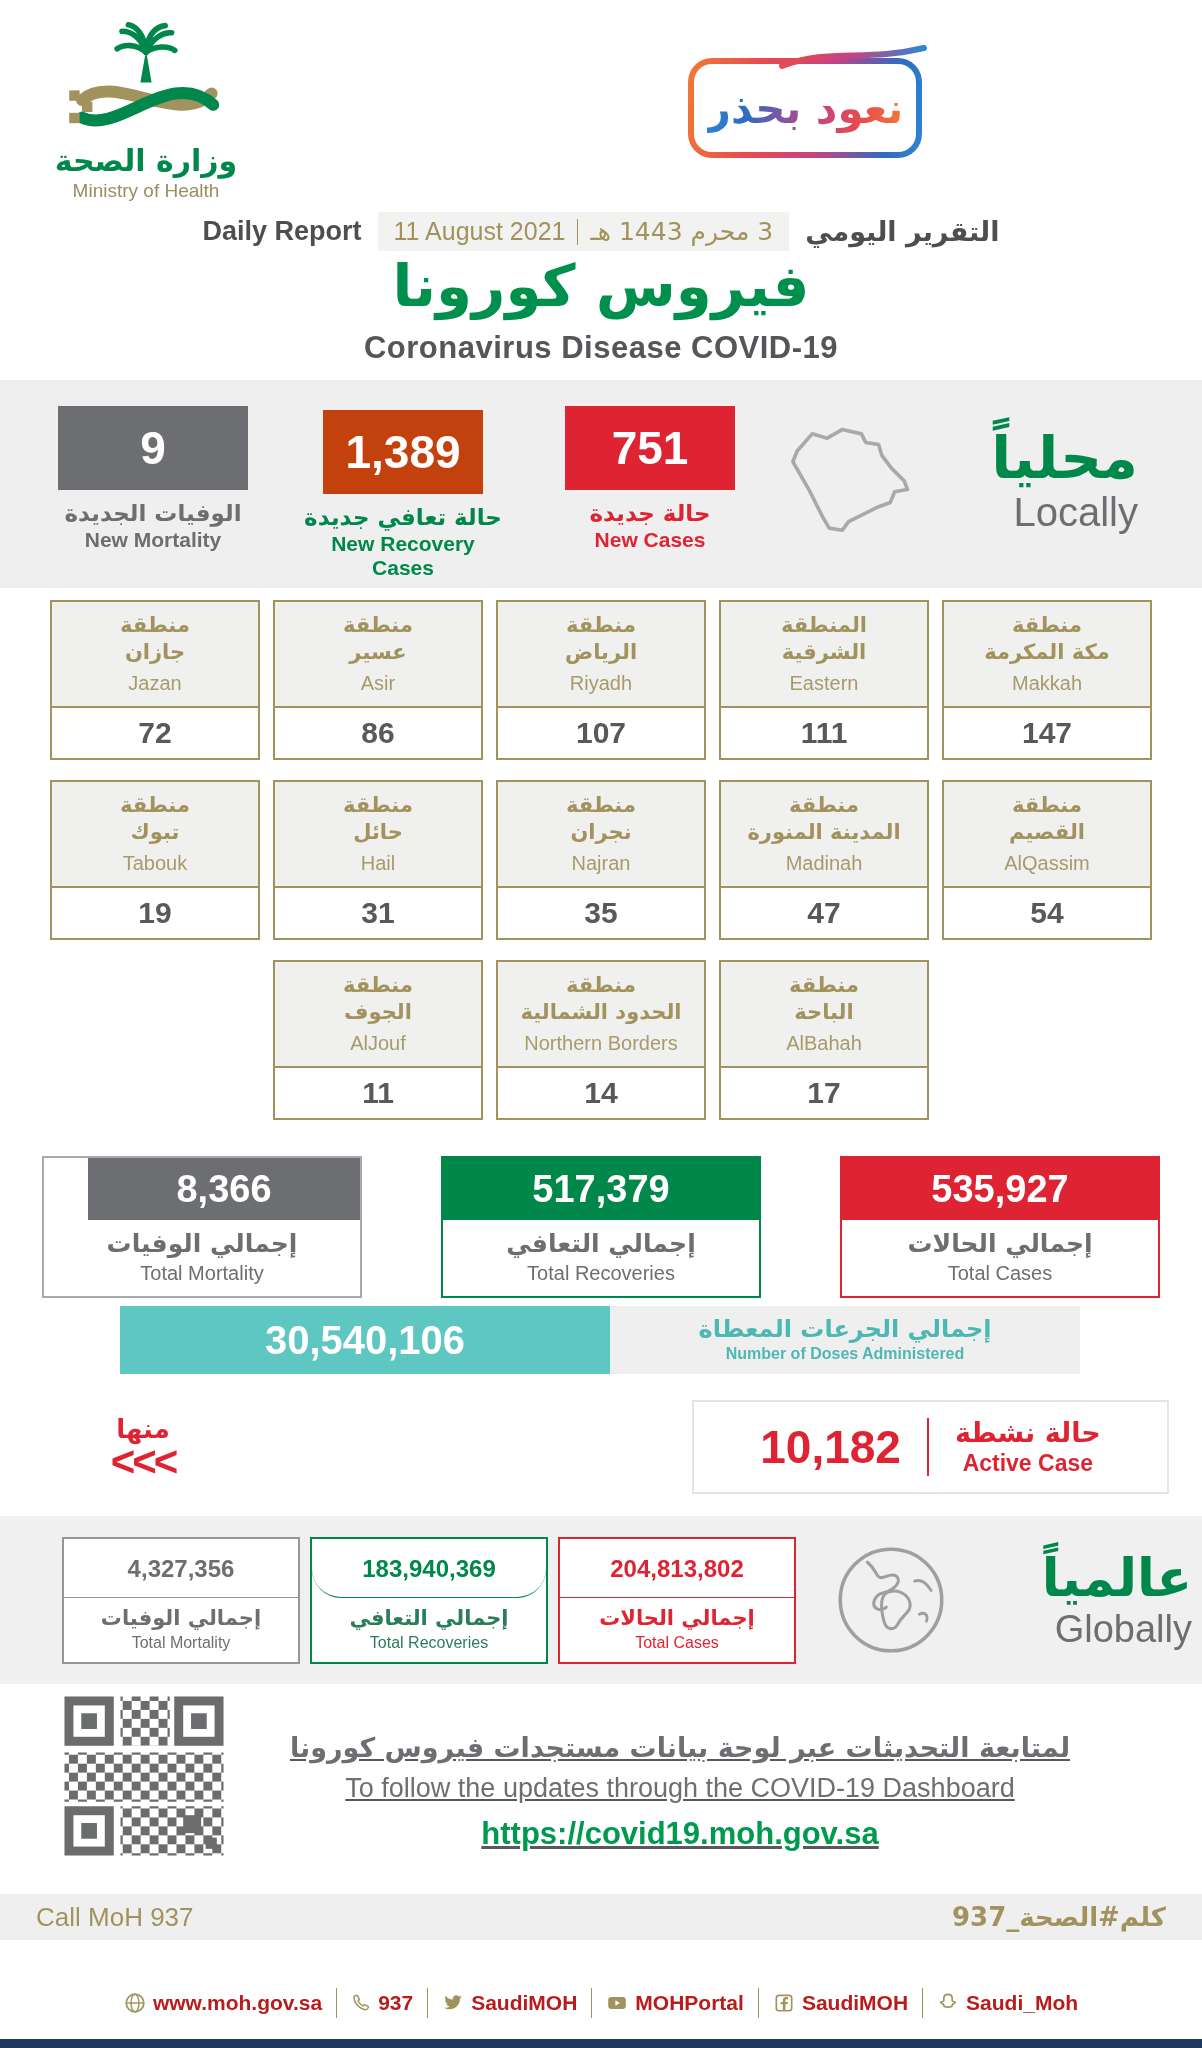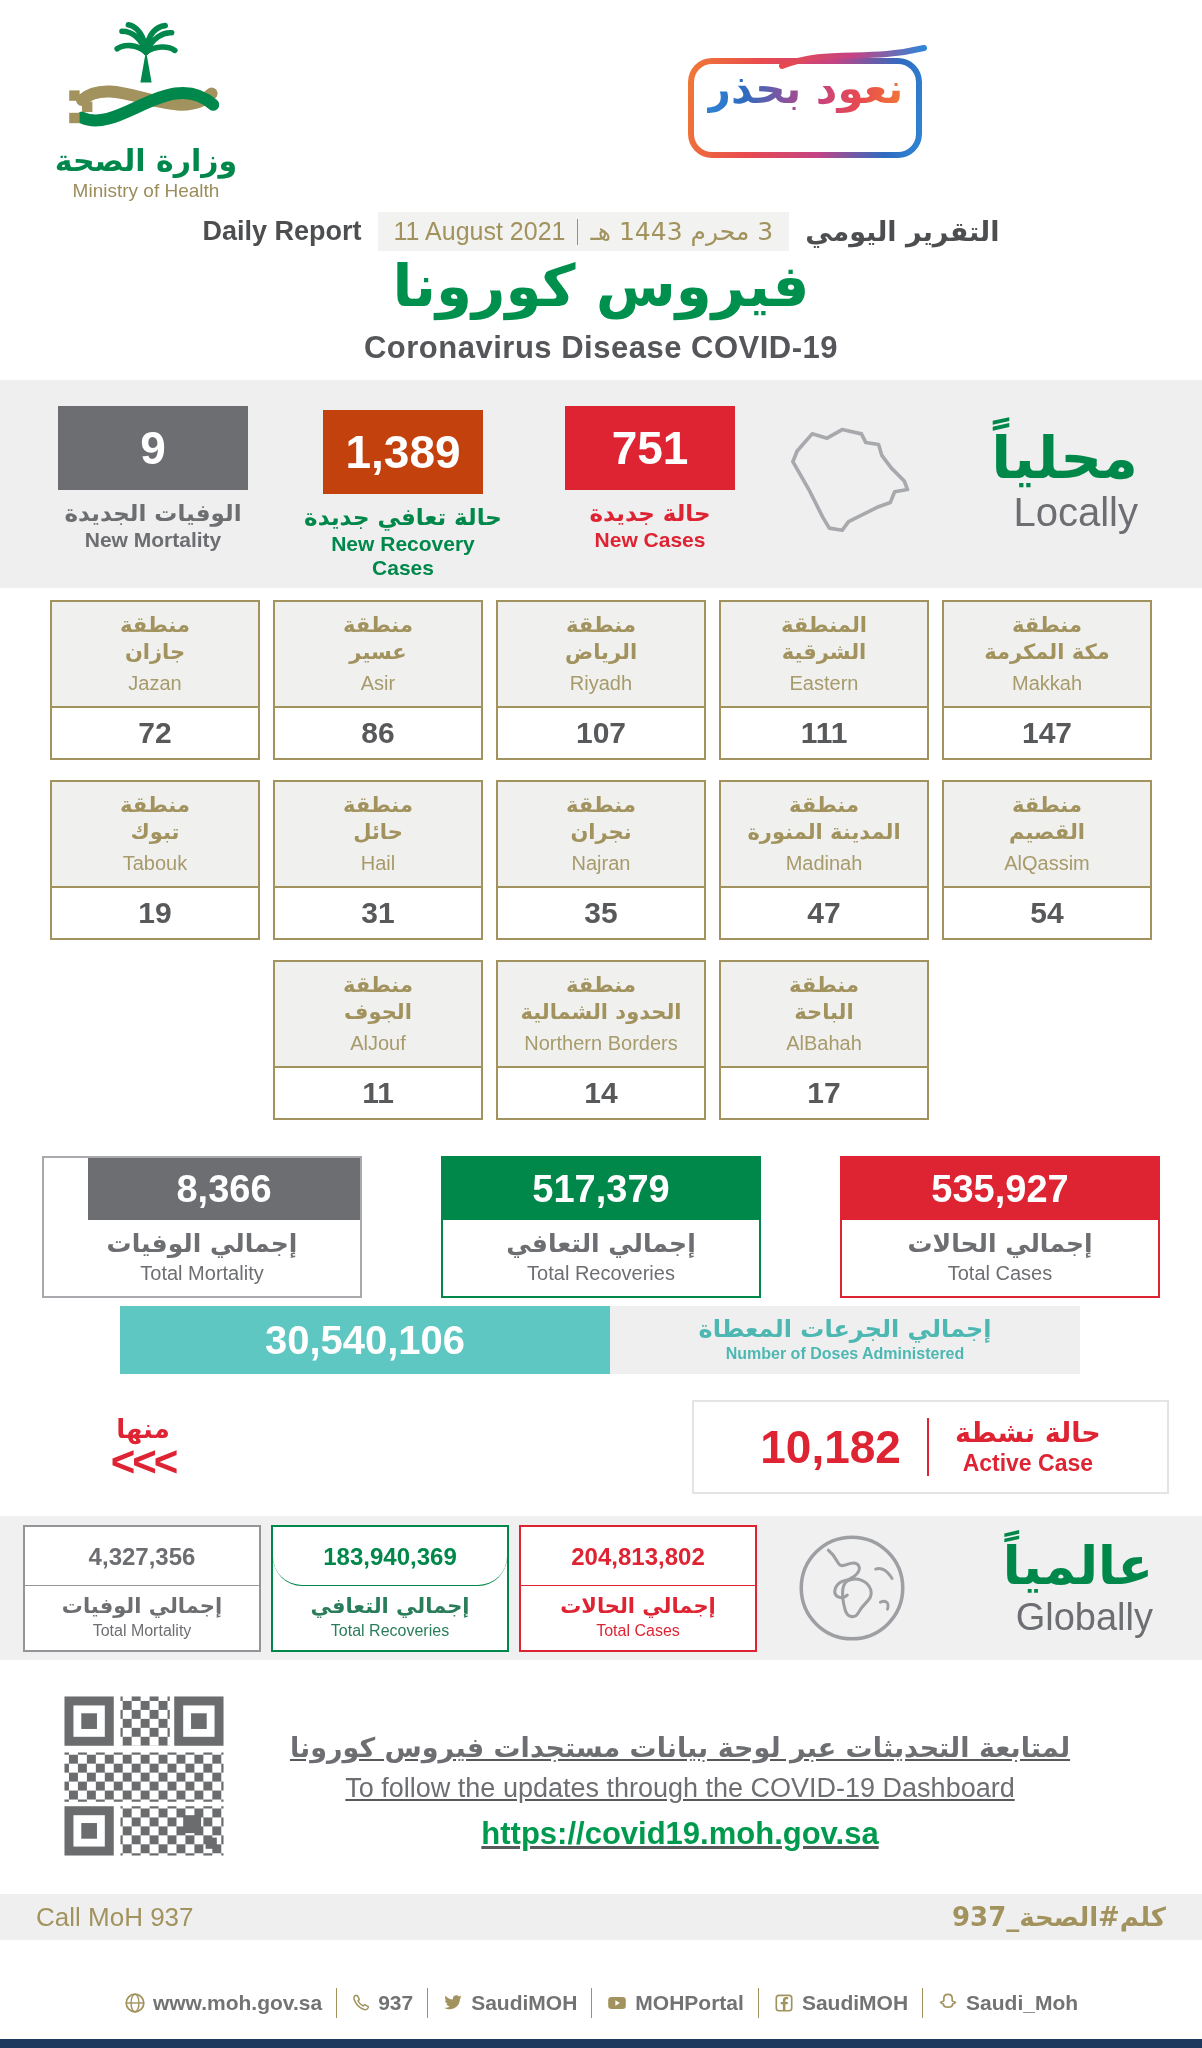--- a/index.html
+++ b/index.html
@@ -8,21 +8,21 @@
   .ar{font-family:"DejaVu Sans",sans-serif;direction:rtl;unicode-bidi:isolate;}
 
   
   .logo{position:absolute;left:46px;top:20px;width:200px;text-align:center;}
   .logo-ar{font-size:30px;font-weight:bold;color:#00874b;line-height:34px;}
   .logo-en{font-size:19px;color:#9c8d5d;margin-top:2px;}
   .badge{position:absolute;left:688px;top:58px;width:234px;height:100px;border-radius:24px;
          background:linear-gradient(100deg,#f07a35,#e84a4e 30%,#c44384 58%,#2e6cc0 85%,#2f86d6);
          padding:6px;box-sizing:border-box;}
   .badge-inner{width:100%;height:100%;border-radius:18px;background:#fff;display:flex;
-         align-items:flex-start;justify-content:center;}
+         align-items:center;justify-content:center;}
   .badge-text{font-size:42px;font-weight:bold;
          background:linear-gradient(95deg,#2f86d6,#2e6cc0 20%,#c44384 55%,#e84a4e 78%,#f07a35);
          -webkit-background-clip:text;background-clip:text;color:transparent;}
   .badge-swoosh{position:absolute;right:-6px;top:-14px;}
 
   .daterow{position:absolute;left:0;top:212px;width:100%;display:flex;align-items:center;
            justify-content:center;gap:16px;}
   .daterow .rep{font-size:27px;font-weight:bold;color:#4d4e50;}
   .datepill{background:#f2f2f0;padding:5px 16px;display:flex;align-items:center;gap:12px;
             font-size:25px;color:#a2935e;}
@@ -94,22 +94,22 @@
   .minha{width:110px;margin-left:46px;text-align:center;color:#de2433;}
   .minha .m-ar{font-size:26px;font-weight:bold;}
   .minha .m-arrows{font-size:42px;font-weight:bold;letter-spacing:-3px;line-height:36px;}
   .activebox{margin-left:auto;margin-right:0;width:477px;height:94px;background:#fff;
         border:2px solid #e3e4e5;box-sizing:border-box;color:#de2433;display:flex;
         align-items:center;justify-content:center;gap:26px;}
   .activebox .cval{font-size:46px;font-weight:bold;}
   .activebox .vdiv{background:#de2433;}
 
   
-  .gband{position:absolute;left:0;top:1516px;width:100%;height:144px;background:#f0f0f1;
-        display:flex;align-items:center;box-sizing:border-box;padding-left:23px;}
+  .gband{position:absolute;left:0;top:1516px;width:100%;height:168px;background:#f0f0f1;
+        display:flex;align-items:center;box-sizing:border-box;padding-left:62px;}
   .gbox{width:238px;box-sizing:border-box;background:#fff;text-align:center;margin-right:10px;}
   .gbox .gval{font-size:24px;font-weight:bold;padding:16px 2px 14px 2px;}
   .gbox .gbody{padding:6px 2px 8px 2px;}
   .gbox .g-ar{font-size:21px;font-weight:bold;line-height:28px;color:#6d6e71;}
   .gbox .g-en{font-size:16px;line-height:22px;color:#6d6e71;}
   .g-gray{border:2px solid #939598;} .g-gray .gval{color:#6d6e71;border-bottom:1px solid #939598;}
   .g-green{border:2px solid #00884a;} .g-green .gval{color:#00884a;border-bottom:1px solid #00884a;border-radius:29px;}
   .g-red{border:2px solid #de2433;} .g-red .gval{color:#de2433;border-bottom:1px solid #de2433;}
   .g-red .g-ar,.g-red .g-en{color:#de2433;}
   .g-green .g-ar,.g-green .g-en{color:#2a7d5a;}
@@ -127,21 +127,21 @@
   .dash-url{font-size:31px;font-weight:bold;color:#009a4e;line-height:52px;}
 
   
   .callband{position:absolute;left:0;top:1894px;width:100%;height:46px;background:#efeff0;
         display:flex;align-items:center;justify-content:space-between;box-sizing:border-box;
         padding:0 36px;color:#a2935e;}
   .call-en{font-size:26px;}
   .call-ar{font-size:26px;font-weight:bold;}
   .social{position:absolute;left:0;top:1988px;width:100%;display:flex;align-items:center;
         justify-content:center;gap:14px;}
-  .sitem{display:flex;align-items:center;gap:7px;color:#737373;font-size:21px;font-weight:600;}
+  .sitem{display:flex;align-items:center;gap:7px;color:#b91c1c;font-size:21px;font-weight:600;}
   .ssep{width:1px;height:30px;background:#a2935e;}
   .navy{position:absolute;left:0;bottom:0;width:100%;height:9px;background:#1d3a5e;}
 </style>
 </head>
 <body>
 
 <div class="page">
 
   <div class="logo">
     <svg width="190" height="120" viewBox="0 0 220 150">

